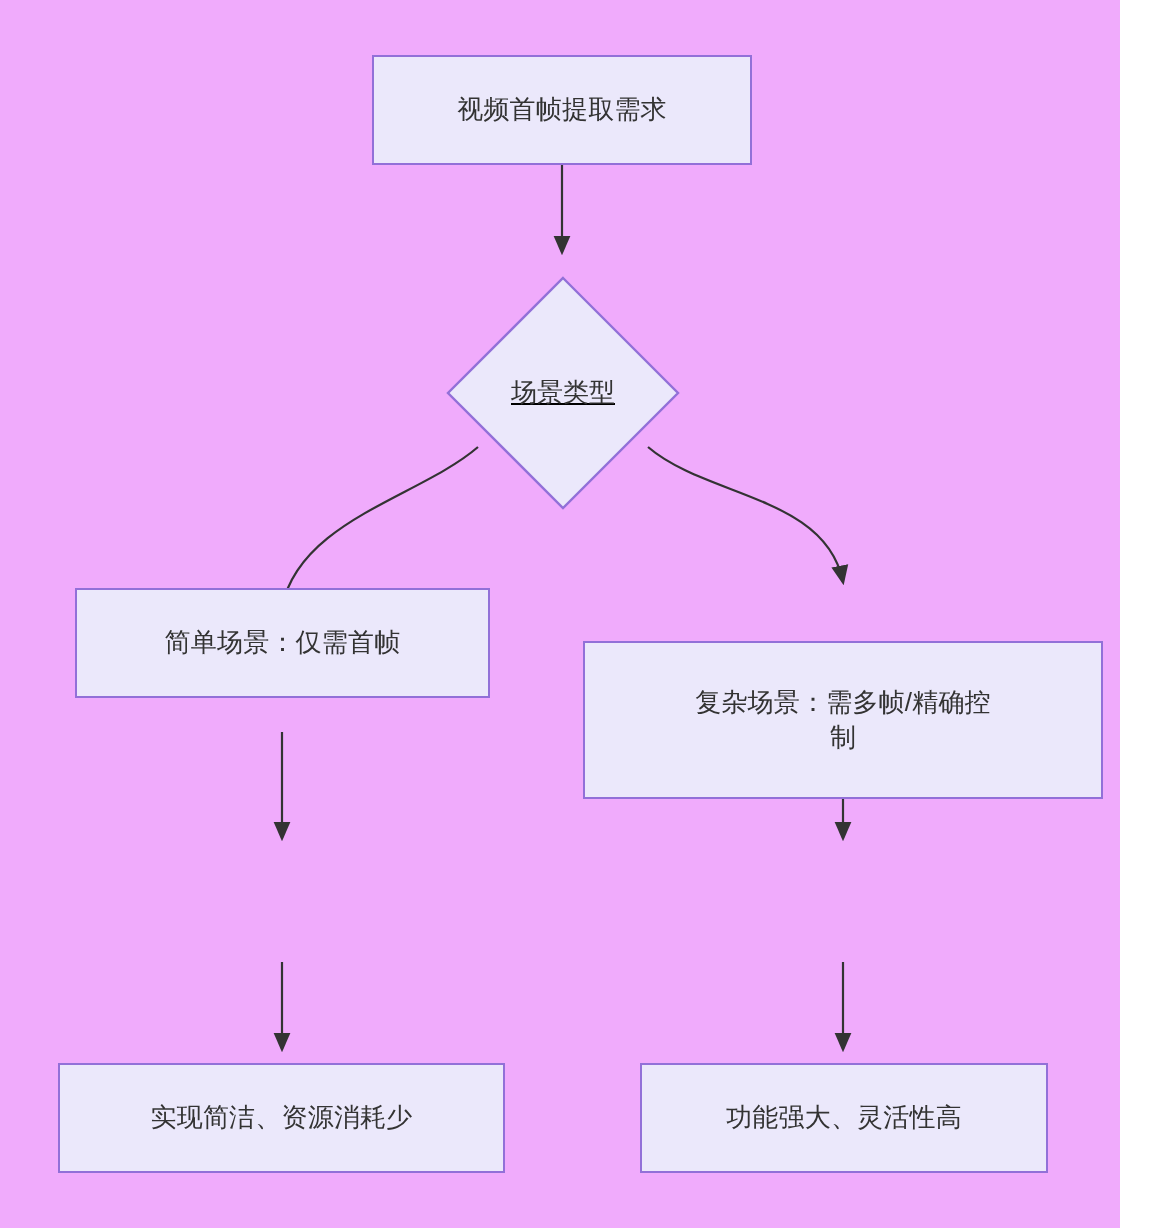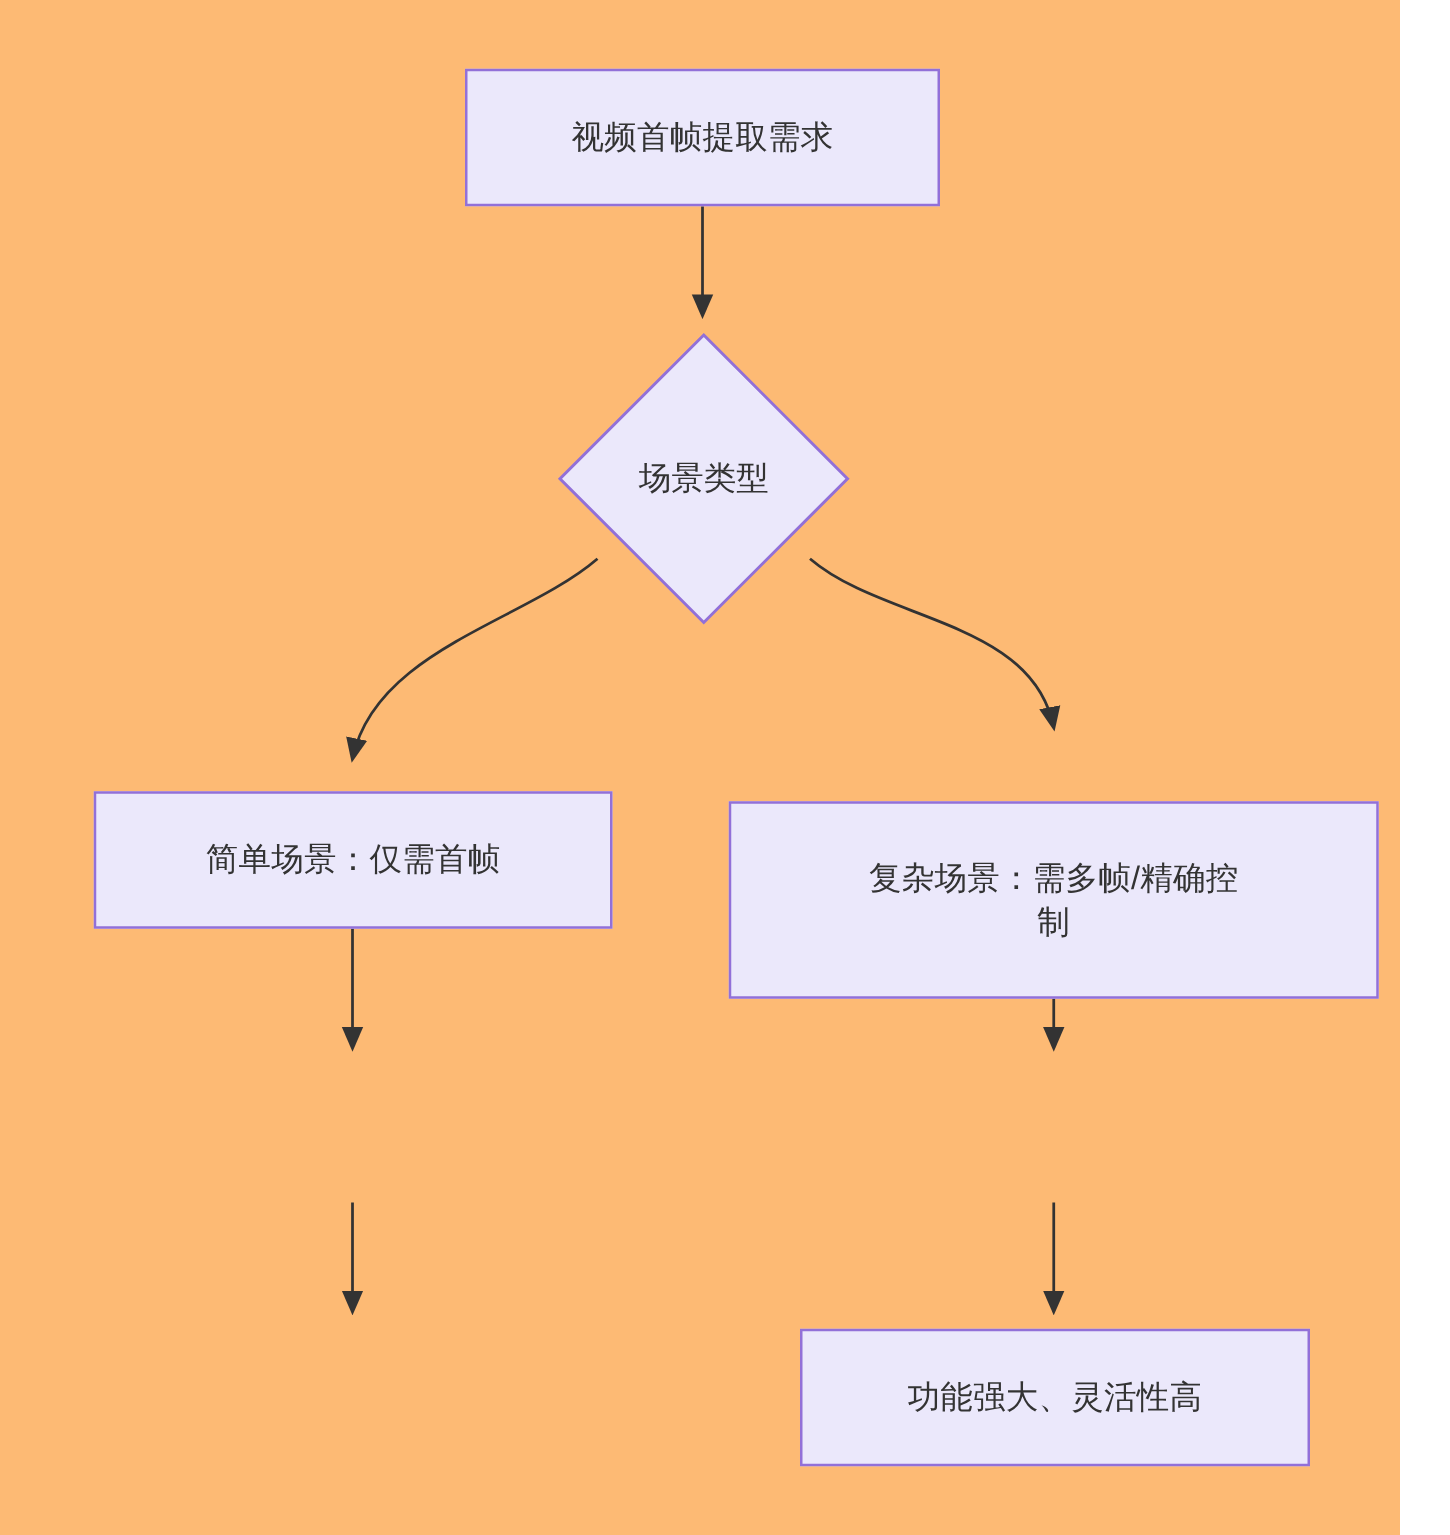--- a/index.html
+++ b/index.html
@@ -10,21 +10,21 @@
   body {
     width: 1160px;
     height: 1228px;
     font-family: "Liberation Sans", "DejaVu Sans", sans-serif;
     overflow: hidden;
   }
   #flowchart-root {
     position: relative;
     width: 1120px;
     height: 1228px;
-    background: #fdba74;
+    background: #f0abfc;
   }
   #edge-layer {
     position: absolute;
     left: 0;
     top: 0;
     width: 1160px;
     height: 1228px;
     pointer-events: none;
   }
   .node {
@@ -92,36 +92,39 @@
 
     <path d="M282,962 L282,1049" stroke="#333333" stroke-width="2.2" fill="none" marker-end="url(#arrowhead)"></path>
 
     <path d="M843,962 L843,1049" stroke="#333333" stroke-width="2.2" fill="none" marker-end="url(#arrowhead)"></path>
   </svg>
 
   <div class="node" style="left:372px; top:55px; width:380px; height:110px;">
     <span class="node-label">视频首帧提取需求</span>
   </div>
 
-  <div class="diamond-wrap" style="left:446px; top:266px; width:234px; height:234px;">
+  <div class="diamond-wrap" style="left:446px; top:276px; width:234px; height:234px;text-decoration:underline;">
     <svg class="diamond-shape" viewBox="0 0 234 234" xmlns="http://www.w3.org/2000/svg" preserveAspectRatio="none">
       <polygon points="117,2 232,117 117,232 2,117" fill="#ebe8fb" stroke="#9270d8" stroke-width="2.4"></polygon>
     </svg>
     <span class="diamond-label">场景类型</span>
   </div>
 
-  <div class="node" style="left:75px; top:633px; width:415px; height:110px;">
+  <div class="node" style="left:75px; top:588px; width:415px; height:110px;">
     <span class="node-label">简单场景：仅需首帧</span>
   </div>
 
   <div class="node" style="left:583px; top:597px; width:520px; height:158px;margin-top:44px;">
     <span class="node-label">复杂场景：需多帧/精确控
 制</span>
   </div>
 
 
 
+  <div class="node" style="left:58px; top:1063px; width:447px; height:110px;">
+    <span class="node-label">实现简洁、资源消耗少</span>
+  </div>
 
   <div class="node" style="left:640px; top:1063px; width:408px; height:110px;">
     <span class="node-label">功能强大、灵活性高</span>
   </div>
 
 </div>
 
 </body></html>

